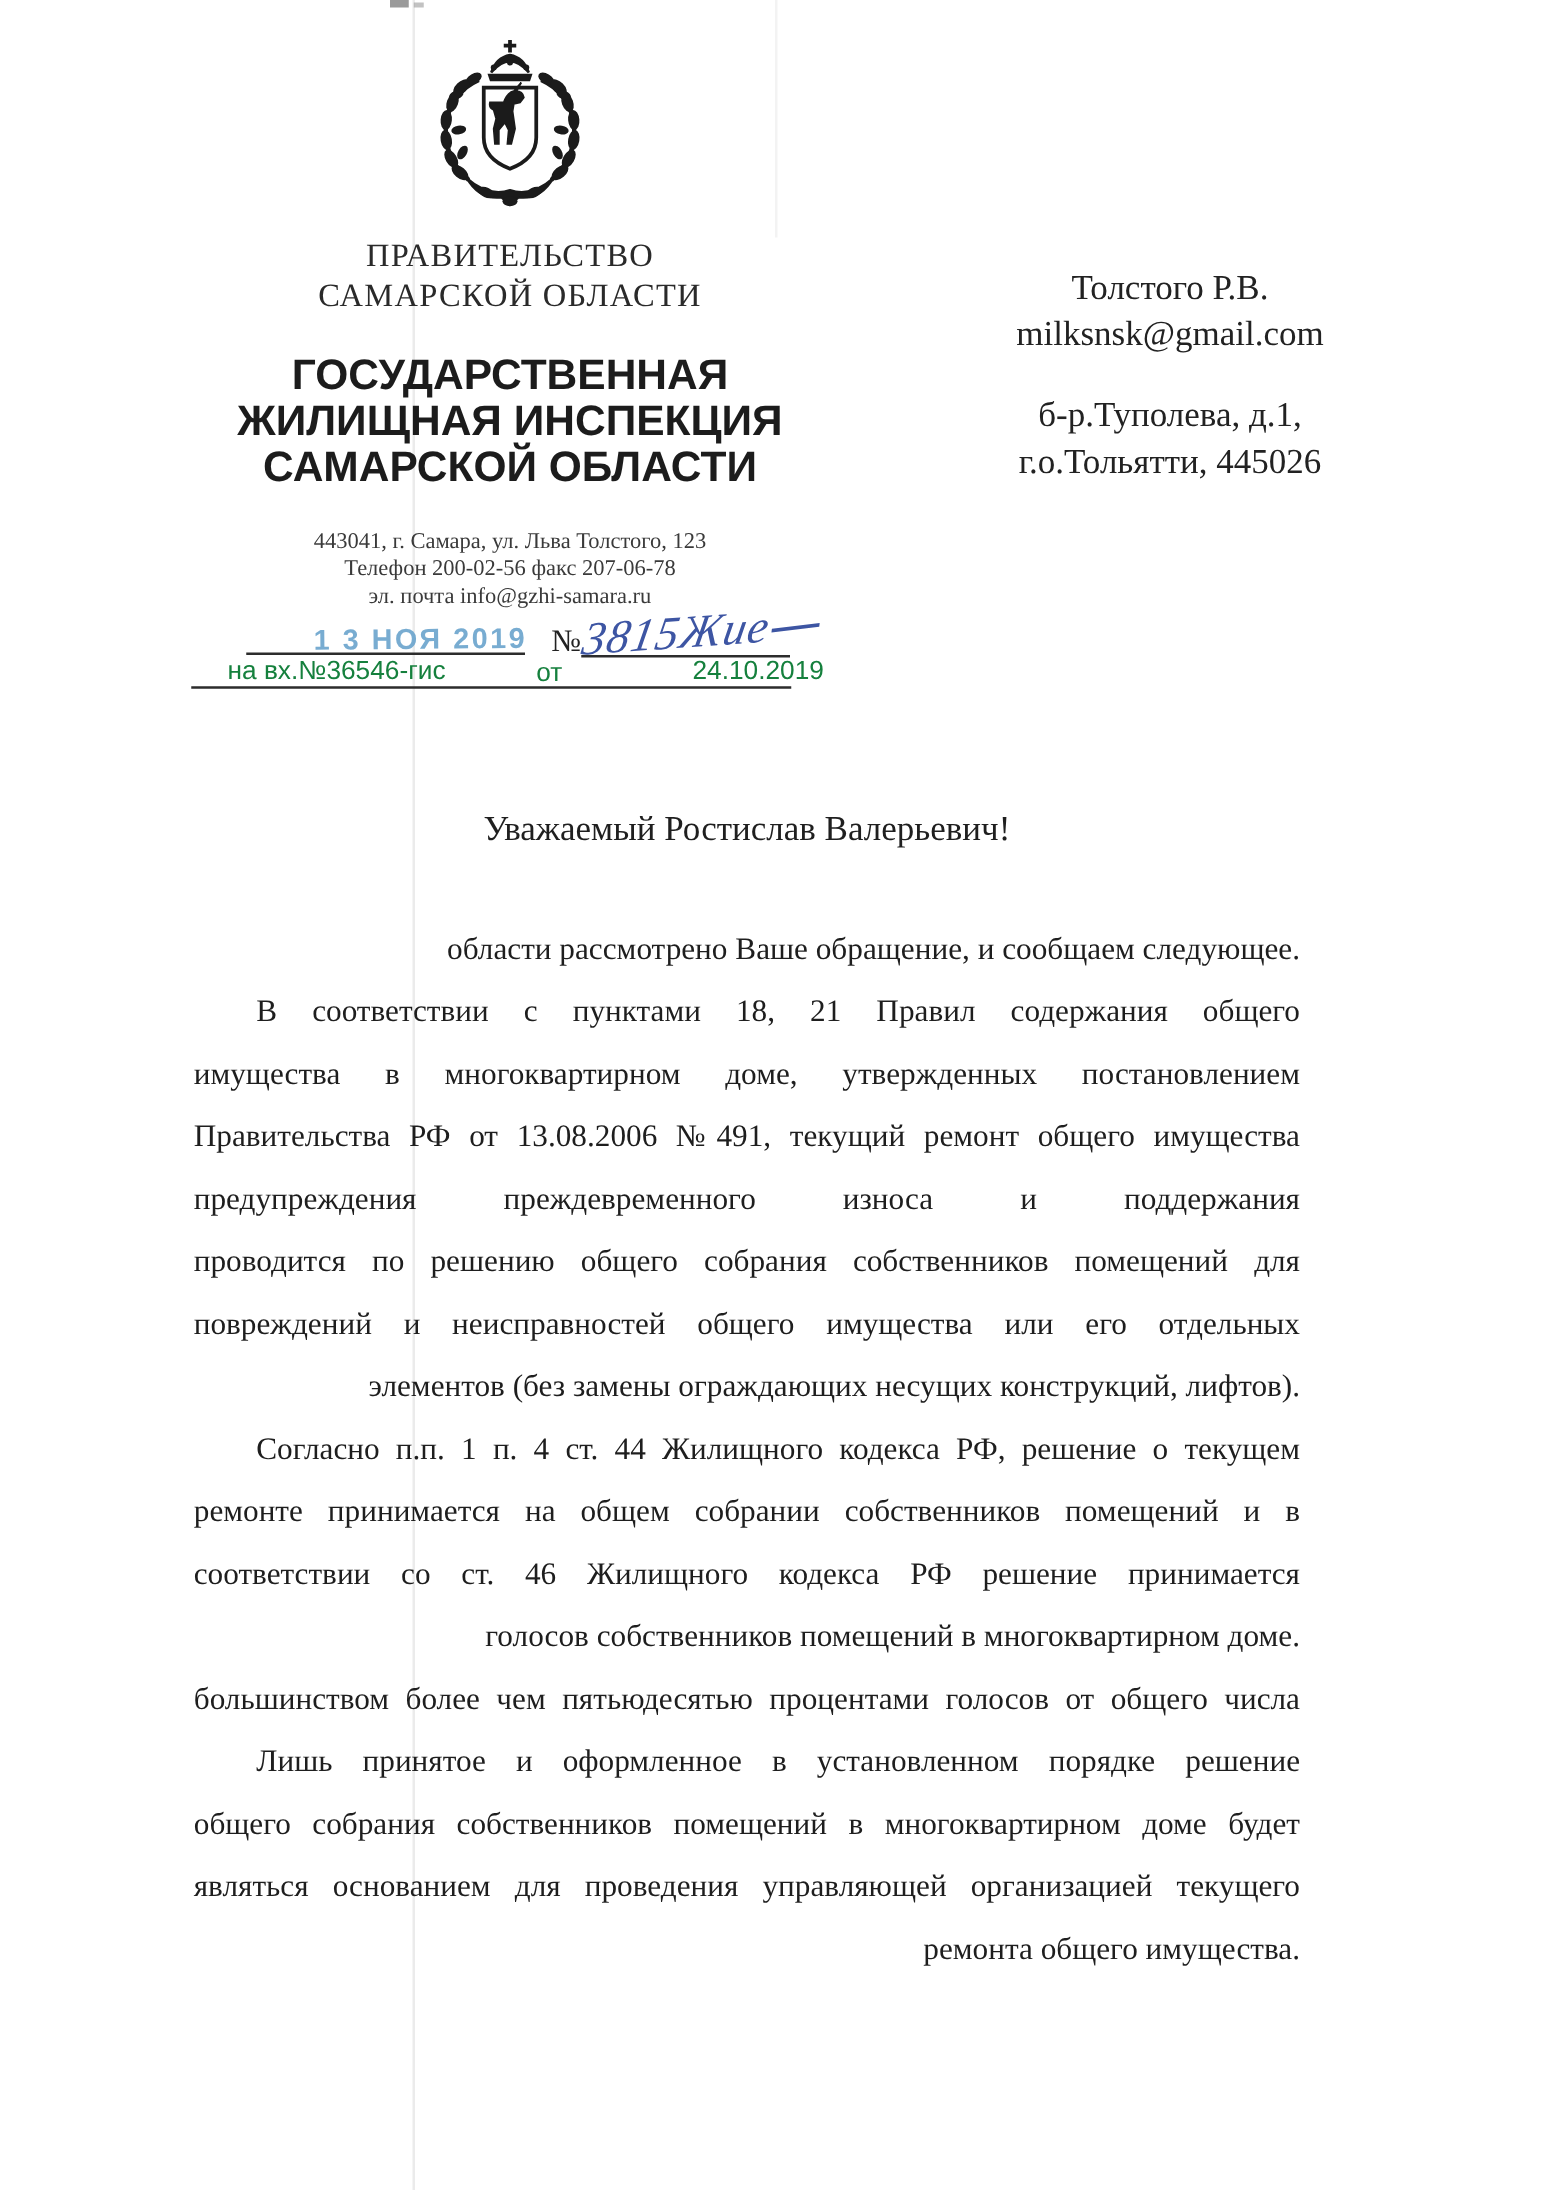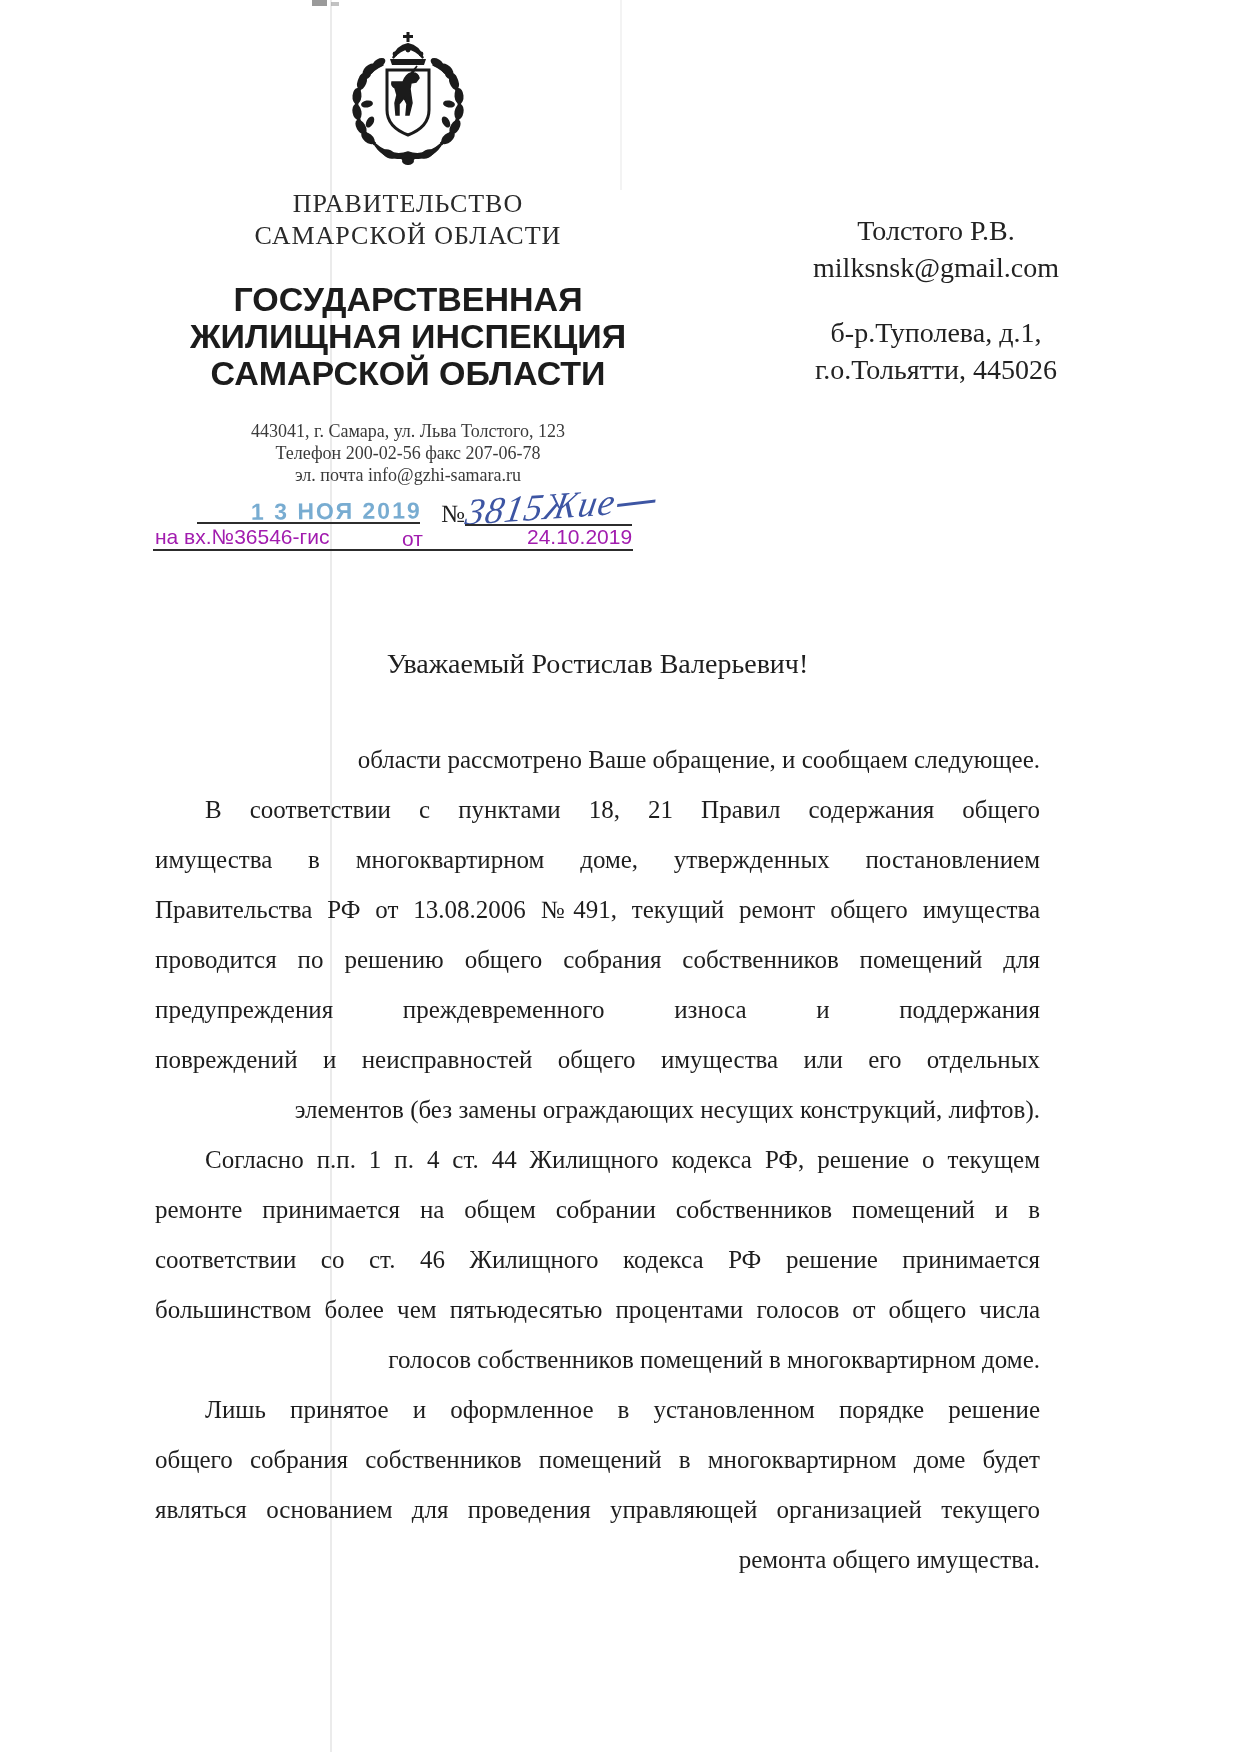--- a/index.html
+++ b/index.html
@@ -34,21 +34,21 @@
   .no-sign{position:absolute;left:441px;top:496px;font-size:25px;color:#222;font-family:"Liberation Serif",serif;}
   .handwritten{
     position:absolute;left:466px;top:480px;
     font-family:"Liberation Serif",serif;font-style:italic;
     font-size:37px;color:#3d55a3;
     transform:rotate(-4deg) skewX(-14deg);
     letter-spacing:1px;white-space:nowrap;
   }
   .hand-tail{display:inline-block;width:38px;border-bottom:3px solid #3d55a3;transform:translateY(-8px) rotate(-3deg);margin-left:2px;}
   .rule{position:absolute;height:2px;background:#2c2c2c;}
-  .regline{position:absolute;font-family:"Liberation Sans",sans-serif;font-size:21px;color:#a21caf;white-space:nowrap;}
+  .regline{position:absolute;font-family:"Liberation Sans",sans-serif;font-size:21px;color:#15803d;white-space:nowrap;margin-left:27px;}
 
   
   .recipient{position:absolute;left:785px;top:212px;width:302px;text-align:center;font-size:28px;line-height:37px;color:#222;}
   .recipient .gap{height:28px;}
 
   
   .salutation{position:absolute;left:155px;top:648px;width:885px;text-align:center;font-size:28px;color:#1f1f1f;}
 
   
   .body-text{position:absolute;left:155px;top:735px;width:885px;font-size:25px;color:#1e1e1e;}
@@ -152,30 +152,30 @@
   </div>
 
   <div class="salutation">Уважаемый Ростислав Валерьевич!</div>
 
   <div class="body-text">
     <div class="bl lline">области рассмотрено Ваше обращение, и сообщаем следующее.</div>
 
     <div class="bl jline ind">В соответствии с пунктами 18, 21 Правил содержания общего</div>
     <div class="bl jline">имущества в многоквартирном доме, утвержденных постановлением</div>
     <div class="bl jline">Правительства РФ от 13.08.2006 №491, текущий ремонт общего имущества</div>
+    <div class="bl jline">предупреждения преждевременного износа и поддержания</div>
     <div class="bl jline">проводится по решению общего собрания собственников помещений для</div>
-    <div class="bl jline">предупреждения преждевременного износа и поддержания</div>
     <div class="bl jline">повреждений и неисправностей общего имущества или его отдельных</div>
     <div class="bl lline">элементов (без замены ограждающих несущих конструкций, лифтов).</div>
 
     <div class="bl jline ind">Согласно п.п. 1 п. 4 ст. 44 Жилищного кодекса РФ, решение о текущем</div>
     <div class="bl jline">ремонте принимается на общем собрании собственников помещений и в</div>
     <div class="bl jline">соответствии со ст. 46 Жилищного кодекса РФ решение принимается</div>
+    <div class="bl lline">голосов собственников помещений в многоквартирном доме.</div>
     <div class="bl jline">большинством более чем пятьюдесятью процентами голосов от общего числа</div>
-    <div class="bl lline">голосов собственников помещений в многоквартирном доме.</div>
 
     <div class="bl jline ind">Лишь принятое и оформленное в установленном порядке решение</div>
     <div class="bl jline">общего собрания собственников помещений в многоквартирном доме будет</div>
     <div class="bl jline">являться основанием для проведения управляющей организацией текущего</div>
     <div class="bl lline">ремонта общего имущества.</div>
   </div>
 
 </div>
 
 </body></html>

